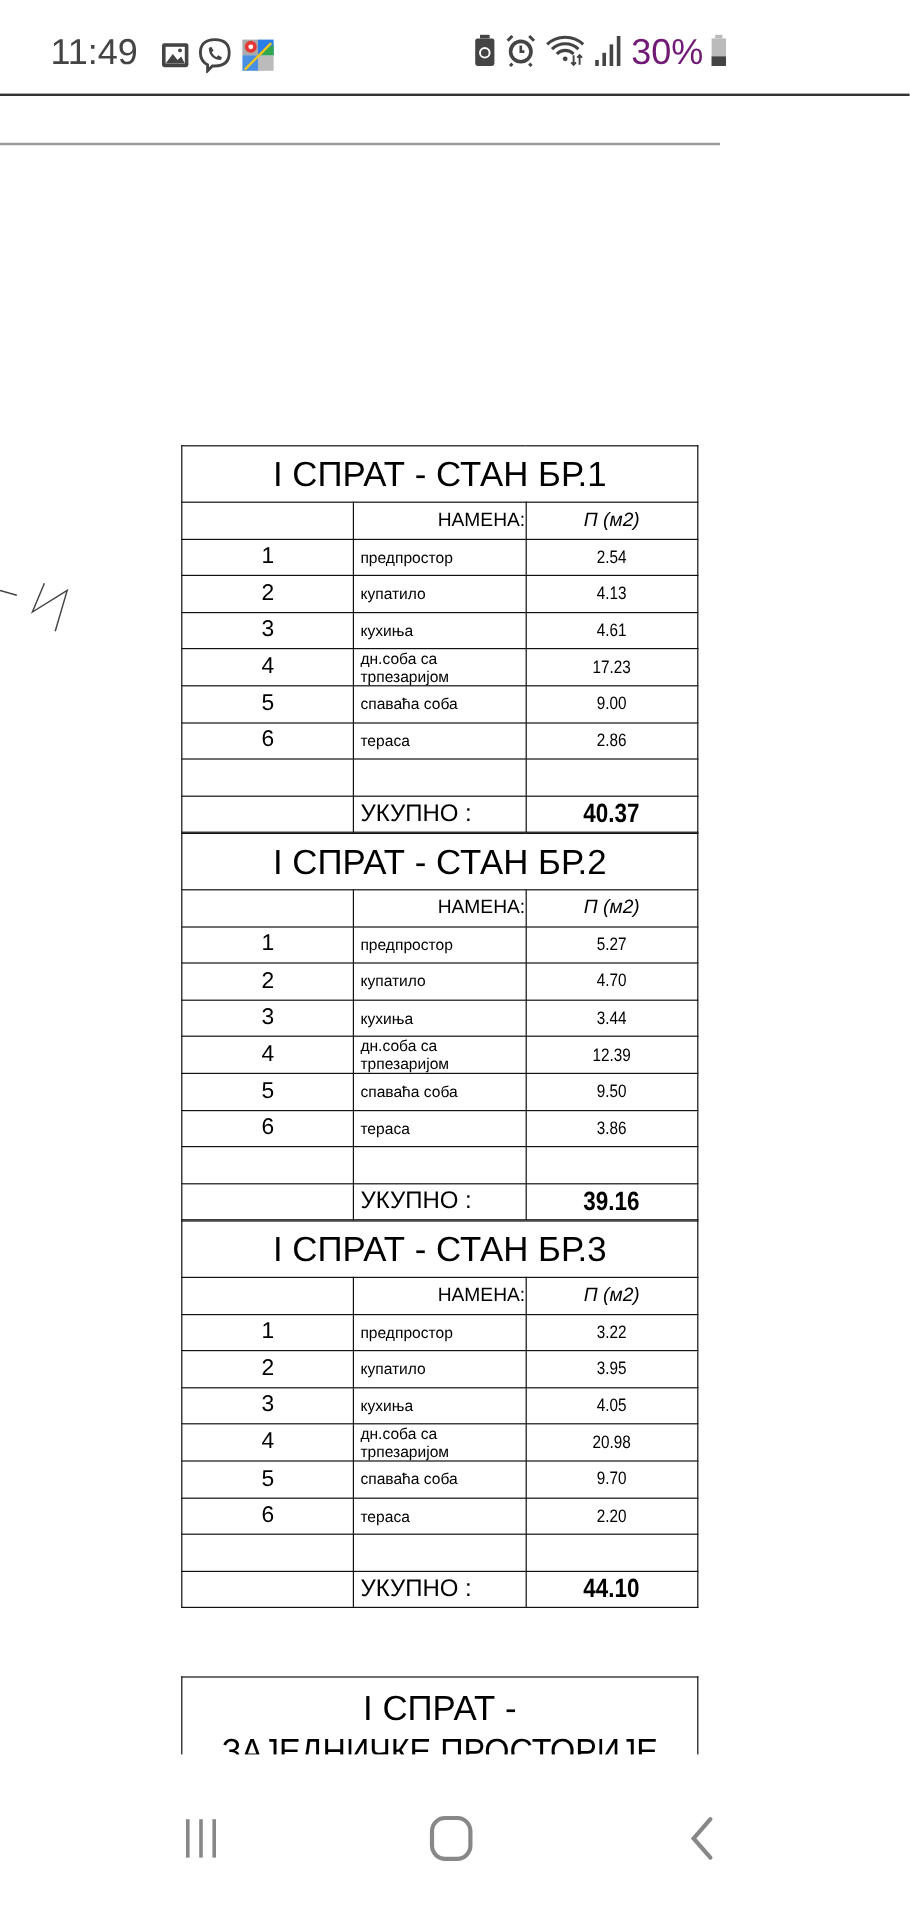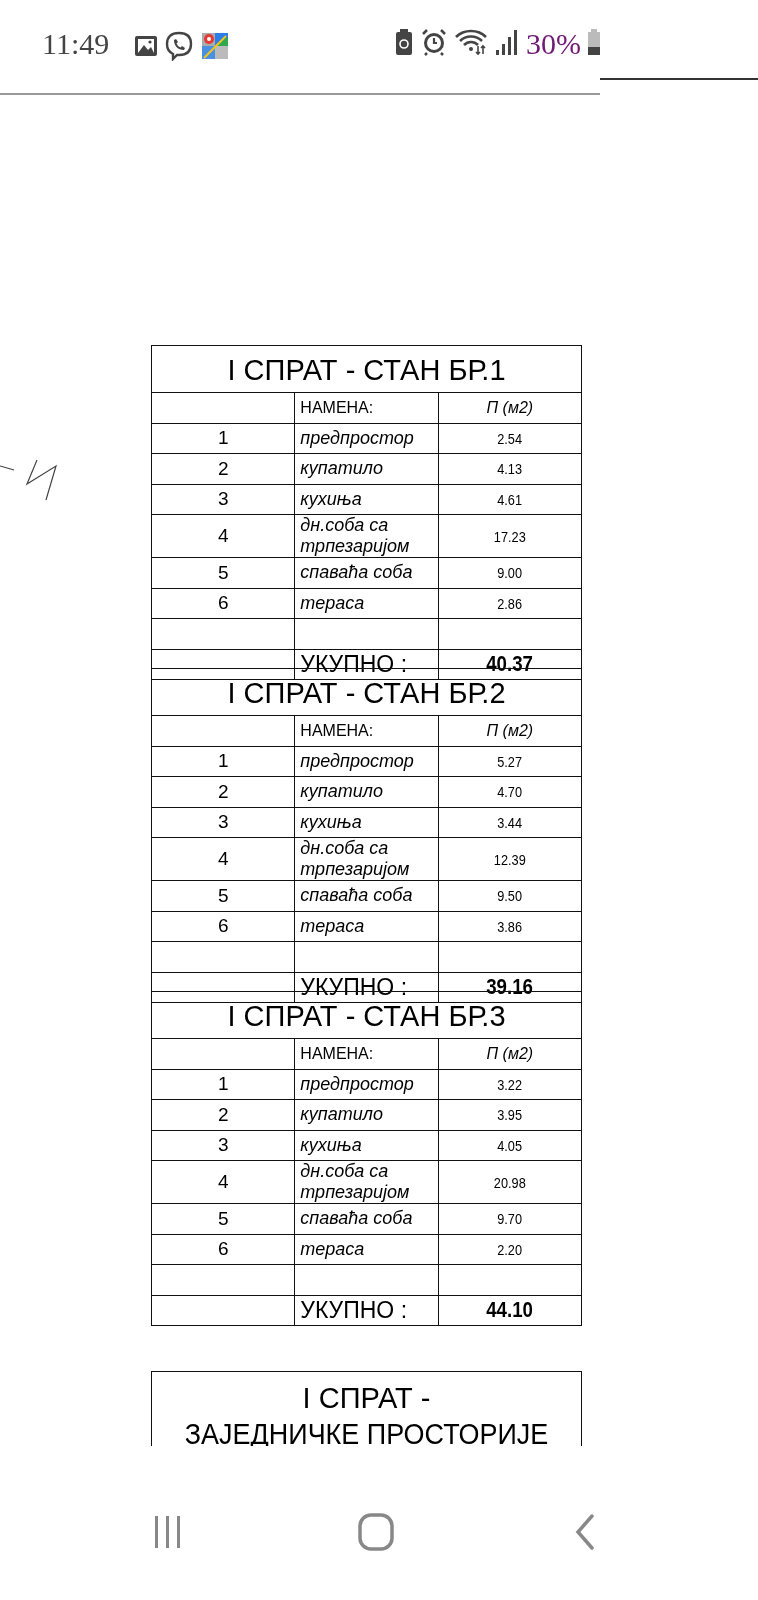--- a/index.html
+++ b/index.html
@@ -3,57 +3,56 @@
 <meta charset="utf-8">
 <style>
   html, body { margin: 0; padding: 0; }
   body {
     width: 758px; height: 1600px; position: relative; overflow: hidden;
     background: #ffffff; font-family: "Liberation Sans", sans-serif; color: #000;
   }
   .status-bar {
     position: absolute; left: 0; top: 0; width: 654px; height: 79px;
     background: #fff;
-    font-family: Liberation Serif, serif;
   }
   .status-time {
     position: absolute; left: 42px; top: 27px; font-size: 30px; color: #444;
     letter-spacing: 0px;
   }
   .status-left-icons { position: absolute; left: 134px; top: 31px; display: flex; gap: 6px; align-items: center; }
   .status-right { position: absolute; left: 394px; top: 27px; display: flex; align-items: center; gap: 6px; }
   .status-pct { font-size: 30px; color: #701a75; }
   .sep-line { position: absolute; left: 0; top: 78px; width: 758px; height: 2px; background: #333; }
 
   .viewer {
-    position: absolute; left: 0; top: 64px; width: 600px; height: 1382px;
+    position: absolute; left: 0; top: 90px; width: 600px; height: 1382px;
     overflow: hidden; background: #fff;
   }
   .page-frame {
     position: absolute; left: -10px; top: 29px; width: 737px; height: 1500px;
     border-top: 2px solid #999; border-right: 2px solid #999; background: #fff;
   }
   .scribble { position: absolute; left: 0; top: 390px; }
 
   .tbl {
     position: absolute; left: 151px; width: 431px;
     border-collapse: collapse; table-layout: fixed;
   }
   .tbl td { border: 1.5px solid #111; padding: 0; height: 29.5px; vertical-align: middle; }
   .tbl .title-cell {
     height: 44px; text-align: center; font-size: 29px; font-weight: normal; letter-spacing: 0px;
     padding-top: 2px;
   }
   .tbl .num { text-align: center; font-size: 19px; width: 49px; }
-  .tbl .name { font-size: 18px; padding-left: 5px; font-style: italic; }
+  .tbl .name { font-size: 13px; padding-left: 5px; }
   .tbl .area { text-align: center; font-size: 15px; width: 105px; transform-origin: center; }
   .tbl .area span { display: inline-block; transform: scaleX(0.85); }
-  .tbl .hdr-name { font-size: 16px; padding-left: 5px; }
+  .tbl .hdr-name { font-size: 16px; padding-left: 5px; text-align: right; }
   .tbl .hdr-area { font-size: 16px; text-align: center; font-style: italic; }
-  .tbl .total-label { font-size: 23px; padding-left: 5px; }
+  .tbl .total-label { font-size: 20px; padding-left: 5px; }
   .tbl .total-val { text-align: center; font-size: 22px; font-weight: bold; margin-left: 28px; }
   .tbl .total-val span { display: inline-block; transform: scaleX(0.85); }
 
   .common-box {
     position: absolute; left: 151px; top: 1307px; width: 429px; height: 120px;
     border: 1.5px solid #111; border-bottom: none; text-align: center;
     font-size: 29px; line-height: 36px; padding-top: 8px;
   }
   .common-box span { display: block; }
   .common-box .line2 { transform: scaleX(0.93); }

